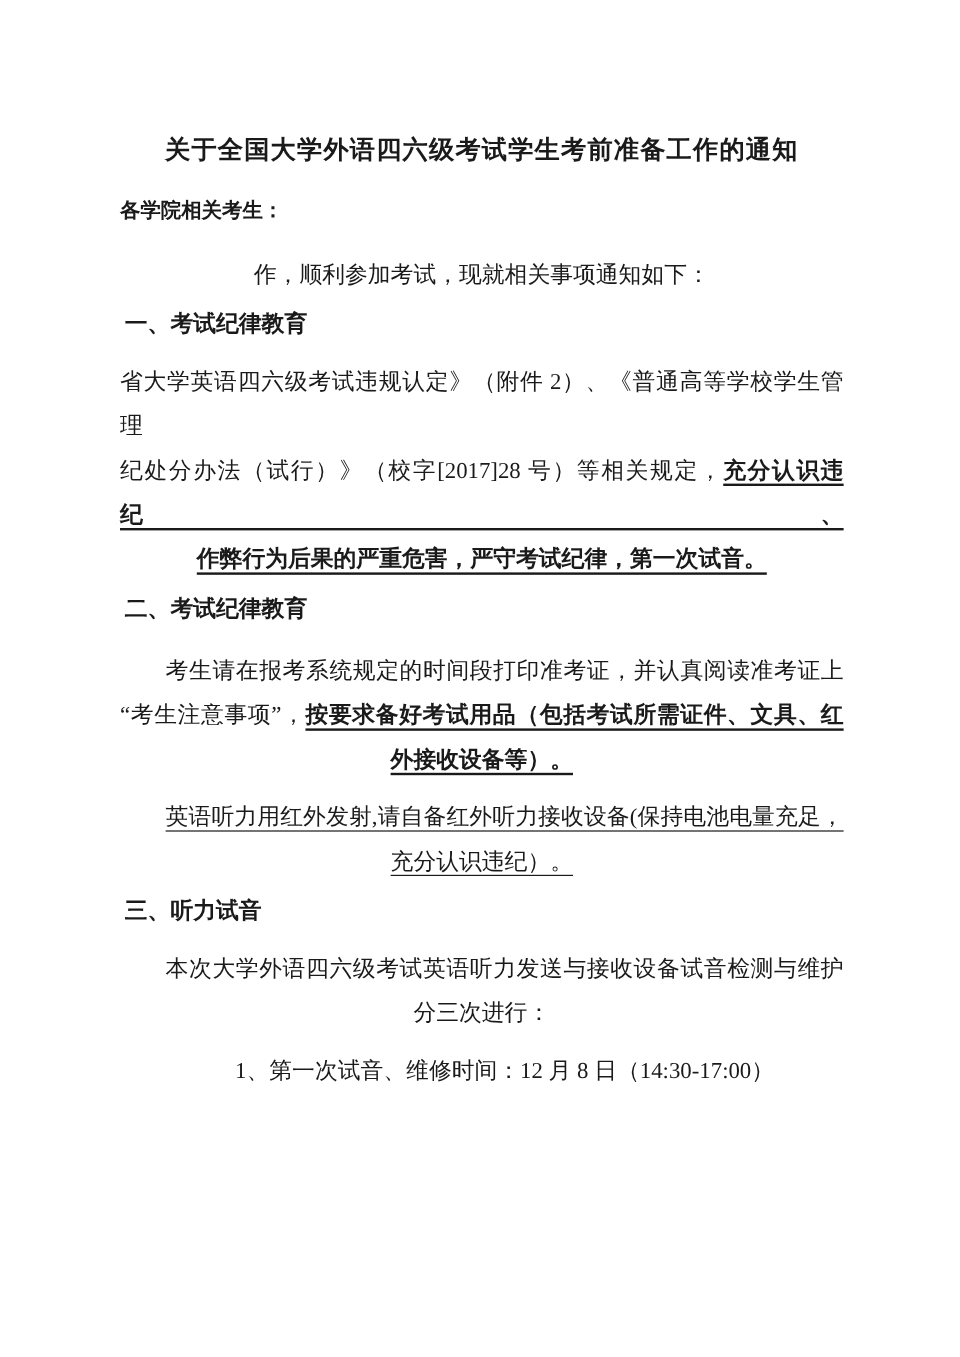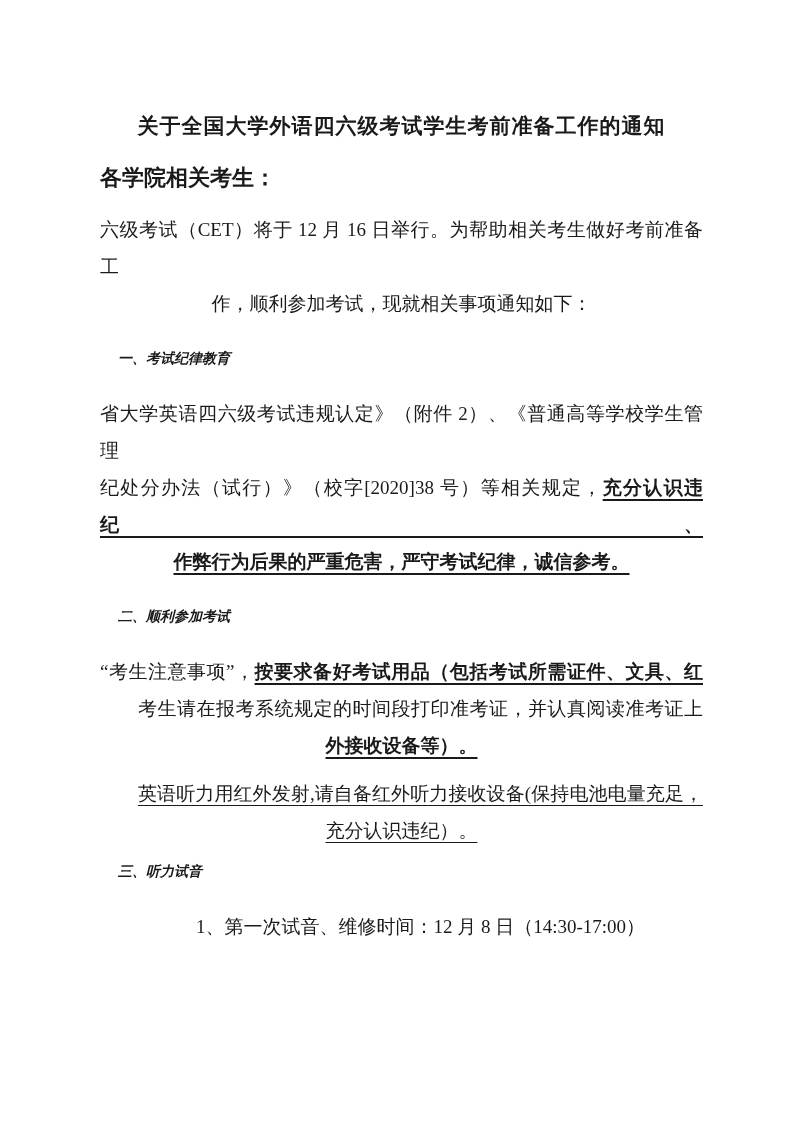--- a/index.html
+++ b/index.html
@@ -21,22 +21,22 @@
   .doc-title {
     font-family: "Liberation Sans", "DejaVu Sans", sans-serif;
     font-size: 21px;
     font-weight: bold;
     text-align: center;
     line-height: 44px;
     margin: 0 0 11px 0;
     letter-spacing: 1px;
   }
   .salutation {
-    font-family: Liberation Serif, serif;
-    font-size: 22px;
+    font-family: Liberation Mono, monospace;
+    font-size: 17px;
     font-weight: bold;
     line-height: 37px;
     margin: 0 0 15px 0;
   }
   .body-line {
     font-family: "Liberation Serif", "DejaVu Serif", serif;
     font-size: 19px;
     line-height: 37px;
     white-space: nowrap;
     text-align: center;
@@ -44,25 +44,24 @@
   .fill {
     white-space: normal;
     text-align: justify;
     text-align-last: justify;
   }
   .indent {
     padding-left: 38px;
   }
   .heading {
     font-family: "Liberation Sans", "DejaVu Sans", sans-serif;
-    font-size: 14px;
+    font-size: 19px;
     font-weight: bold;
     line-height: 37px;
-    margin: 18px;
-    font-style: italic;
+    margin: 4px;
   }
   .para { margin: 0; }
   .mt-11 { margin-top: 11px; }
   .mt-15 { margin-top: 15px; }
   .mt-4  { margin-top: 4px; }
   .emph {
     font-weight: bold;
     text-decoration: underline;
     text-underline-offset: 5px;
     text-decoration-thickness: 1.5px;
@@ -79,43 +78,46 @@
 </head>
 <body>
 
 <div class="page">
 
   <h1 class="doc-title">关于全国大学外语四六级考试学生考前准备工作的通知</h1>
 
   <div class="salutation">各学院相关考生：</div>
 
   <div class="para">
-    <div class="body-line fill">六级考试（CET）将于 12 月 16 日举行。为帮助相关考生做好考前准备工</div>
     <div class="body-line">作，顺利参加考试，现就相关事项通知如下：</div>
   </div>
 
   <h2 class="heading">一、考试纪律教育</h2>
 
   <div class="para mt-11">
     <div class="body-line fill">省大学英语四六级考试违规认定》（附件 2）、《普通高等学校学生管理</div>
-    <div class="body-line fill"><span>纪处分办法（试行）》（校字[2020]38 号）等相关规定，</span><span class="emph">充分认识违纪、</span></div>
-    <div class="body-line"><span class="emph">作弊行为后果的严重危害，严守考试纪律，诚信参考。</span></div>
+    <div class="body-line fill"><span>纪处分办法（试行）》（校字[2017]28 号）等相关规定，</span><span class="emph">充分认识违纪、</span></div>
+    <div class="body-line"><span class="emph">作弊行为后果的严重危害，严守考试纪律，第一次试音。</span></div>
   </div>
 
-  <h2 class="heading">二、顺利参加考试</h2>
+  <h2 class="heading">二、考试纪律教育</h2>
 
   <div class="para mt-15">
+    <div class="body-line fill indent">考生请在报考系统规定的时间段打印准考证，并认真阅读准考证上</div>
     <div class="body-line fill"><span>“考生注意事项”，</span><span class="emph">按要求备好考试用品（包括考试所需证件、文具、红</span></div>
-    <div class="body-line fill indent">考生请在报考系统规定的时间段打印准考证，并认真阅读准考证上</div>
     <div class="body-line"><span class="emph">外接收设备等）。</span></div>
   </div>
 
   <div class="para mt-11">
     <div class="body-line fill indent"><span class="ul">英语听力用红外发射,请自备红外听力接收设备(保持电池电量充足，</span></div>
     <div class="body-line"><span class="ul">充分认识违纪）。</span></div>
   </div>
 
   <h2 class="heading mt-4">三、听力试音</h2>
 
+  <div class="para mt-11">
+    <div class="body-line fill indent">本次大学外语四六级考试英语听力发送与接收设备试音检测与维护</div>
+    <div class="body-line">分三次进行：</div>
+  </div>
 
   <div class="body-line bold-line indent mt-11">1、第一次试音、维修时间：12 月 8 日（14:30-17:00）</div>
 
 </div>
 
 </body></html>

